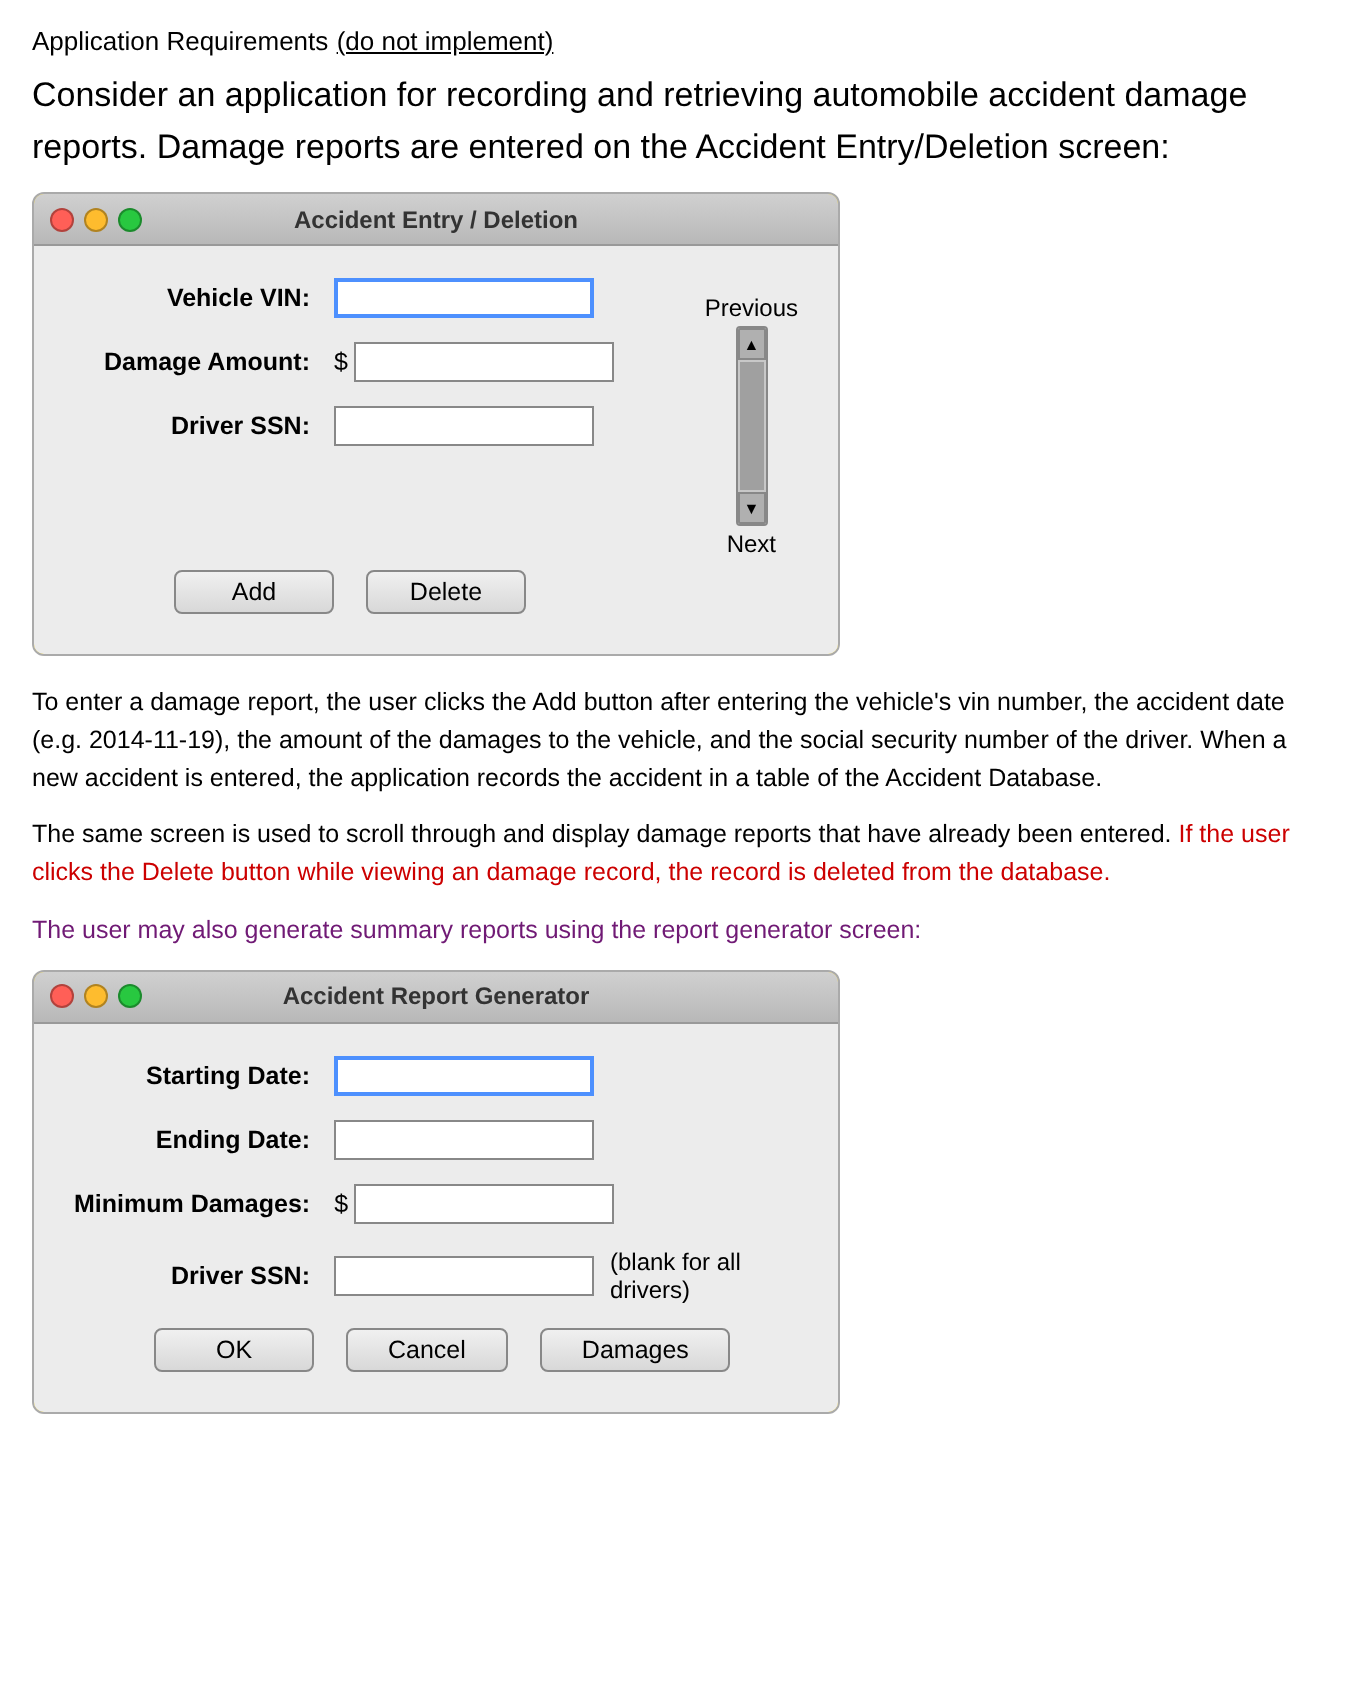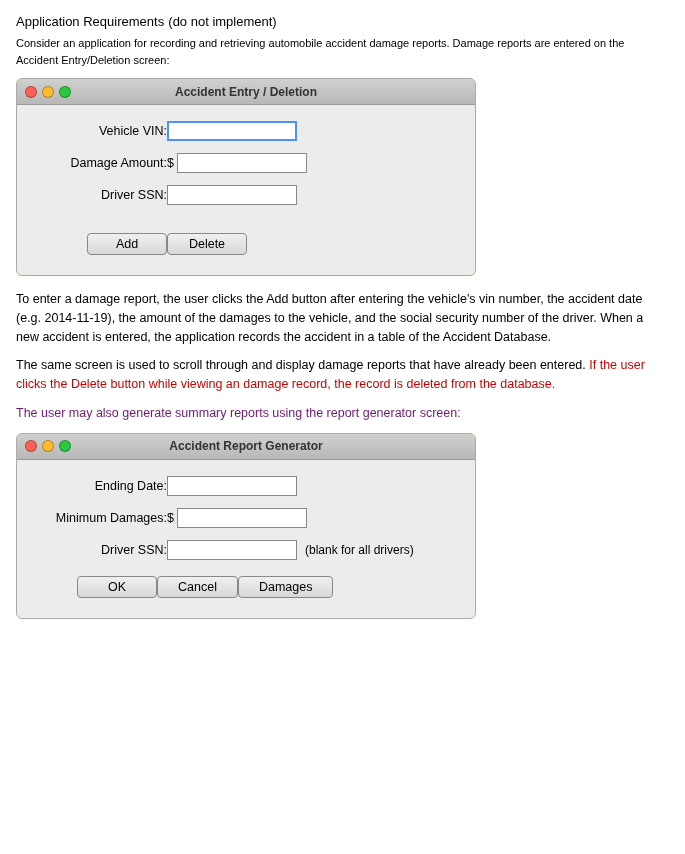--- a/index.html
+++ b/index.html
@@ -14,33 +14,33 @@
     .page-title {
       font-size: 15px;
       font-weight: bold;
       margin-bottom: 6px;
     }
     .page-title span {
       font-weight: normal;
       font-size: 13px;
     }
     .description {
-      font-size: 11px;
+      font-size: 17px;
       color: #000;
       margin-bottom: 10px;
       line-height: 1.5;
     }
     
     .window {
       border: 1px solid #aaa;
       border-radius: 6px;
       background: #fde047;
       margin-bottom: 14px;
       overflow: hidden;
-      width: 460px;
+      width: 404px;
     }
     .window-titlebar {
       background: linear-gradient(to bottom, #d0d0d0, #b8b8b8);
       border-bottom: 1px solid #999;
       padding: 5px 8px;
       display: flex;
       align-items: center;
       justify-content: center;
       position: relative;
       height: 26px;
@@ -73,23 +73,24 @@
     }
     
     .form-row {
       display: flex;
       align-items: center;
       margin-bottom: 12px;
     }
     .form-label {
       text-align: right;
       min-width: 130px;
-      padding-right: 0;
-      font-size: 12.5px;
-      color: #000;
+      padding-right: 12px;
+      font-size: 12.5px;
+      color: #000;
+      font-weight: bold;
     }
     .form-input {
       border: 1px solid #888;
       background: #fff;
       height: 20px;
       width: 130px;
       font-size: 12px;
       padding: 0 3px;
       outline: none;
     }
@@ -131,21 +132,22 @@
       background: #a0a0a0;
       margin: 1px;
     }
     .scroll-next-label {
       font-size: 12px;
       margin-top: 2px;
     }
     
     .button-row {
       display: flex;
-      margin-top: 16px;
+      gap: 16px;
+      margin-top: 6px;
       margin-left: 50px;
     }
     .win-button {
       background: linear-gradient(to bottom, #f0f0f0, #d8d8d8);
       border: 1px solid #888;
       border-radius: 4px;
       padding: 3px 20px;
       font-size: 12.5px;
       cursor: pointer;
       min-width: 80px;
@@ -177,21 +179,21 @@
       flex-direction: column;
       align-items: center;
       margin-top: 8px;
     }
   </style>
 </head>
 <body>
 
 <div class="page-title">
   <span>Application Requirements</span>
-  <span style="font-weight:normal; font-size:13px;">(do not implement)</span>
+  <span style="font-weight:normal; font-size:13px;text-decoration:underline;">(do not implement)</span>
 </div>
 
 <p class="description">Consider an application for recording and retrieving automobile accident damage reports. Damage reports are entered on the Accident Entry/Deletion screen:</p>
 
 <div class="window">
   <div class="window-titlebar">
     <div class="window-controls">
       <div class="win-btn win-btn-red"></div>
       <div class="win-btn win-btn-yellow"></div>
       <div class="win-btn win-btn-green"></div>
@@ -213,20 +215,29 @@
           <span class="currency-label">$</span>
           <input type="text" class="form-input" value="" style="">
         </div>
 
         <div class="form-row">
           <label class="form-label">Driver SSN:</label>
           <input type="text" class="form-input" value="" style="">
         </div>
       </div>
 
+      <div class="scrollbar-wrapper">
+        <span class="scroll-label">Previous</span>
+        <div class="scrollbar-track">
+          <div class="scroll-arrow">▲</div>
+          <div class="scroll-thumb"></div>
+          <div class="scroll-arrow">▼</div>
+        </div>
+        <span class="scroll-next-label">Next</span>
+      </div>
     </div>
 
     <div class="button-row">
       <button class="win-button">Add</button>
       <button class="win-button">Delete</button>
     </div>
   </div>
 </div>
 
 <p class="info-text">To enter a damage report, the user clicks the Add button after entering the vehicle's vin number, the accident date (e.g. 2014-11-19), the amount of the damages to the vehicle, and the social security number of the driver. When a new accident is entered, the application records the accident in a table of the Accident Database.</p>
@@ -241,20 +252,24 @@
   <div class="window-titlebar">
     <div class="window-controls">
       <div class="win-btn win-btn-red"></div>
       <div class="win-btn win-btn-yellow"></div>
       <div class="win-btn win-btn-green"></div>
     </div>
     <span class="window-title">Accident Report Generator</span>
   </div>
   <div class="window-body">
 
+    <div class="form-row">
+      <label class="form-label">Starting Date:</label>
+      <input type="text" class="form-input focused" value="" style="">
+    </div>
 
     <div class="form-row">
       <label class="form-label">Ending Date:</label>
       <input type="text" class="form-input" value="" style="">
     </div>
 
     <div class="form-row">
       <label class="form-label">Minimum Damages:</label>
       <span class="currency-label">$</span>
       <input type="text" class="form-input" value="" style="">

